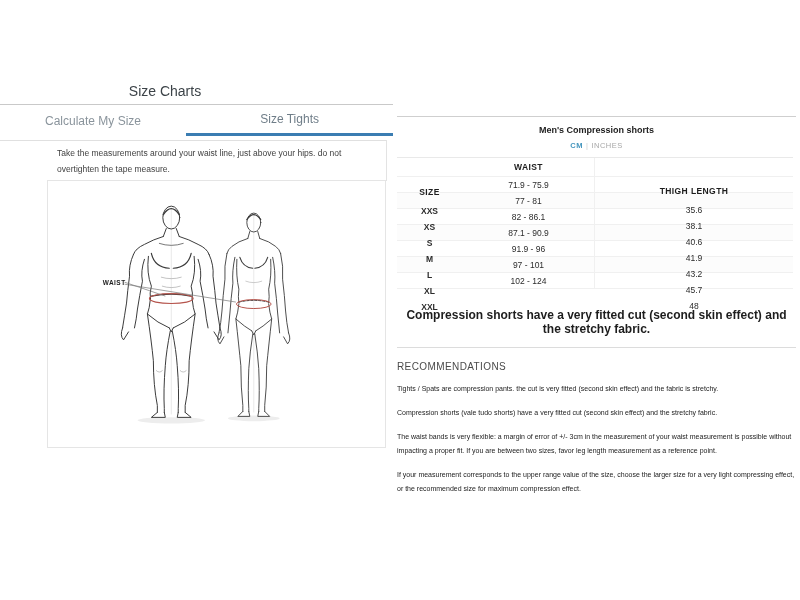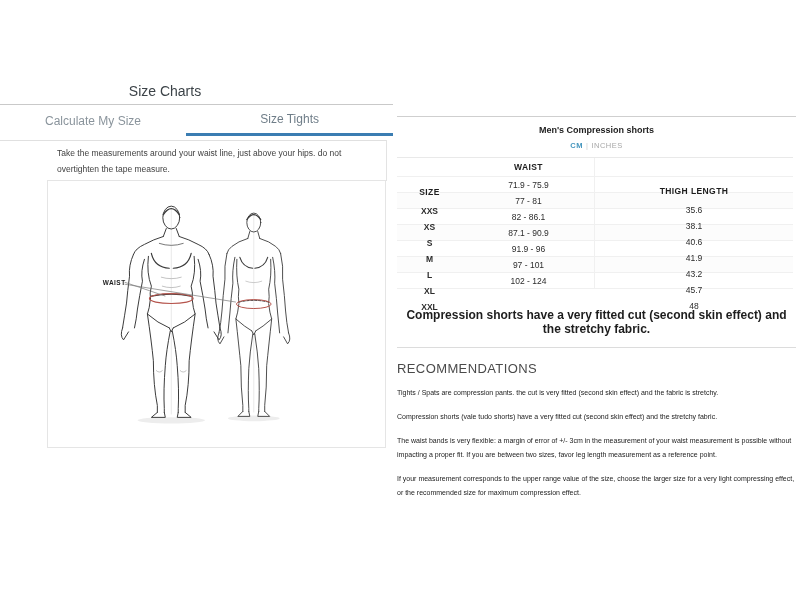--- a/index.html
+++ b/index.html
@@ -45,21 +45,21 @@
   .trow:nth-child(odd){background:#fcfcfc;}
   .thead{height:20px;border-top:1px solid #e9e9e9;background:#fff !important;}
   .tc{display:flex;align-items:center;justify-content:center;font-size:8.5px;color:#2c2c2c;}
   .thead .tc{font-weight:bold;font-size:8.5px;letter-spacing:.4px;color:#1d1d1d;}
   .c1{width:66px;border-right:1px solid #f0f0f0;font-weight:bold;margin-top:34px;}
   .c2{width:132px;border-right:1px solid #f0f0f0;}
   .c3{flex:1;margin-top:33px;}
 
   .table-note{margin-top:19px;text-align:center;font-size:12px;font-weight:bold;color:#1d1d1d;}
   .rp-divider{margin-top:11px;border:none;border-top:1px solid #dcdcdc;}
-  .rec-heading{margin-top:13px;font-size:13px;letter-spacing:.4px;color:#4a4a4a;}
+  .rec-heading{margin-top:13px;font-size:10px;letter-spacing:.4px;color:#4a4a4a;}
   .rec-p{margin-top:10px;font-size:7px;line-height:14px;color:#222;width:398px;}
 </style>
 </head>
 <body>
 
 <div class="top-label">Size Charts</div>
 
 <div class="tab-bar">
   <div class="tab tab-calc">
     <span>Calculate My Size</span>

